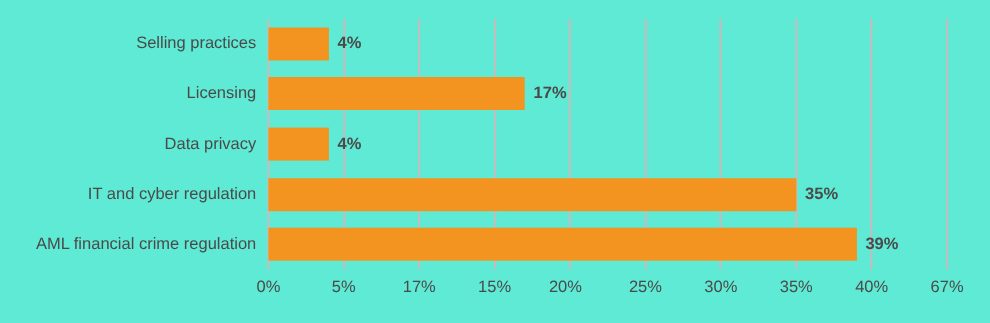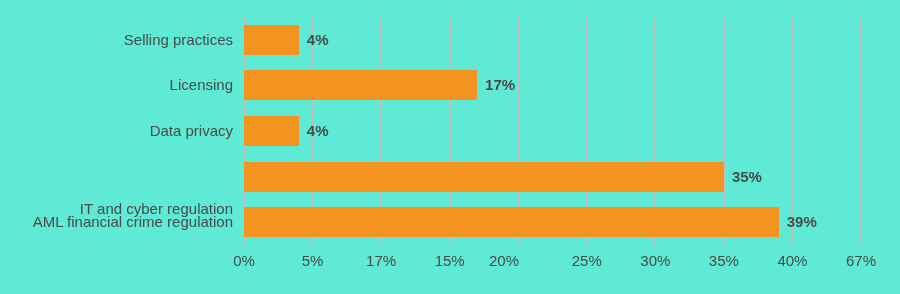--- a/index.html
+++ b/index.html
@@ -98,21 +98,21 @@
 </style>
 </head>
 <body>
 
 <div id="chart-root">
 
   <div id="category-axis">
       <div class="cat-label" style="top: 7.8px; color: rgb(74, 74, 74);">Selling practices</div>
       <div class="cat-label" style="top: 99px; color: rgb(74, 74, 74);">Data privacy</div>
       <div class="cat-label" style="top: 53.4px; color: rgb(74, 74, 74);">Licensing</div>
-      <div class="cat-label" style="top: 144.6px; color: rgb(74, 74, 74); margin-top: 32px;">IT and cyber regulation</div>
+      <div class="cat-label" style="top: 144.6px; color: rgb(74, 74, 74);">IT and cyber regulation</div>
       <div class="cat-label" style="top: 190.2px; color: rgb(74, 74, 74);">AML financial crime regulation</div>
     </div>
 
   <div id="plot-area">
       <div class="gridline" style="left: -1px; background: rgb(191, 191, 191);"></div>
       <div class="gridline" style="left: 67.5556px; background: rgb(191, 191, 191);"></div>
       <div class="gridline" style="left: 136.111px; background: rgb(191, 191, 191);"></div>
       <div class="gridline" style="left: 204.667px; background: rgb(191, 191, 191);"></div>
       <div class="gridline" style="left: 273.222px; background: rgb(191, 191, 191);"></div>
       <div class="gridline" style="left: 341.778px; background: rgb(191, 191, 191);"></div>
@@ -140,21 +140,21 @@
         <div class="bar" style="width: 534.733px; background: rgb(242, 148, 31);"></div>
         <span class="bar-value-label" style="left: 542.733px; color: rgb(74, 74, 74);">39%</span>
       </div>
     </div>
 
   <div id="x-axis-labels">
       <span class="x-tick-label" style="left: 0px; color: rgb(74, 74, 74);">0%</span>
       <span class="x-tick-label" style="left: 68.5556px; color: rgb(74, 74, 74);">5%</span>
       <span class="x-tick-label" style="left: 137.111px; color: rgb(74, 74, 74);">17%</span>
       <span class="x-tick-label" style="left: 205.667px; color: rgb(74, 74, 74);">15%</span>
-      <span class="x-tick-label" style="left: 260px; color: rgb(74, 74, 74);">20%</span>
+      <span class="x-tick-label" style="left: 270px; color: rgb(74, 74, 74);">20%</span>
       <span class="x-tick-label" style="left: 342.778px; color: rgb(74, 74, 74);">25%</span>
       <span class="x-tick-label" style="left: 411.333px; color: rgb(74, 74, 74);">30%</span>
       <span class="x-tick-label" style="left: 479.889px; color: rgb(74, 74, 74);">35%</span>
       <span class="x-tick-label" style="left: 548.444px; color: rgb(74, 74, 74);">40%</span>
       <span class="x-tick-label" style="left: 617px; color: rgb(74, 74, 74);">67%</span>
     </div>
 
 </div>
 
 </body></html>

